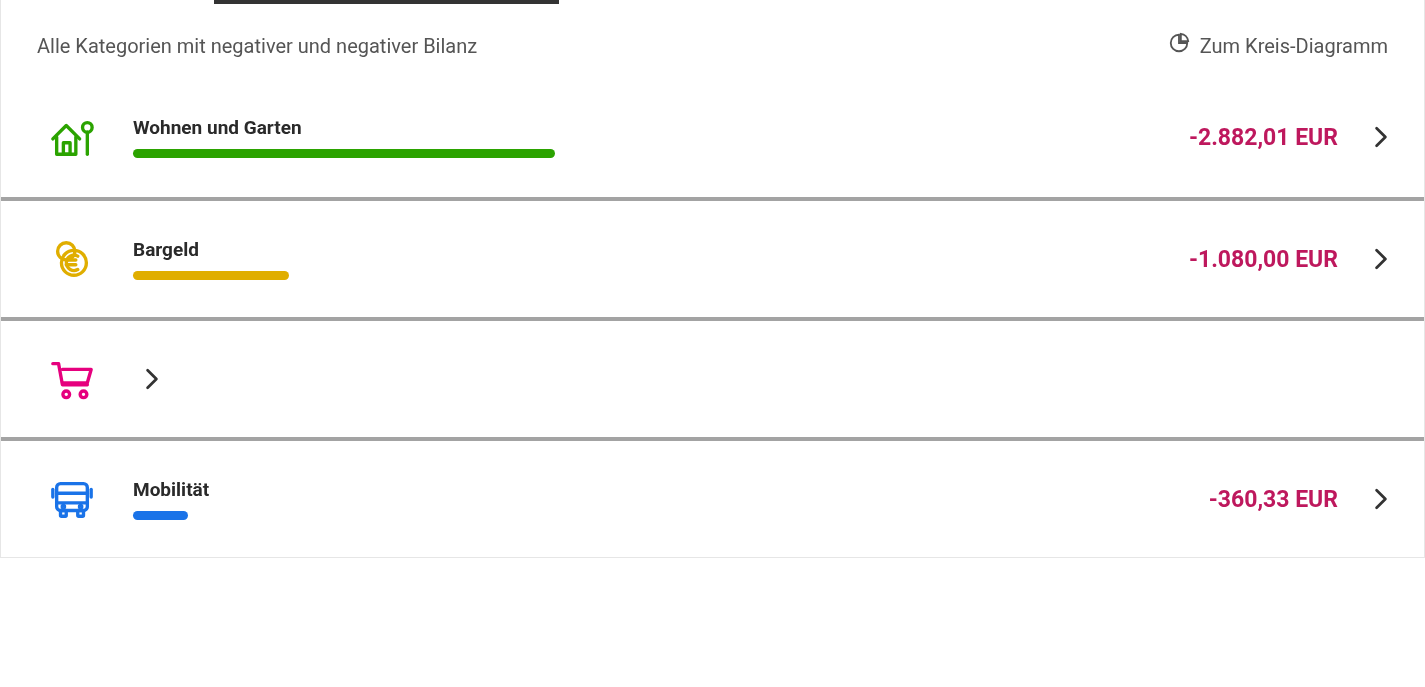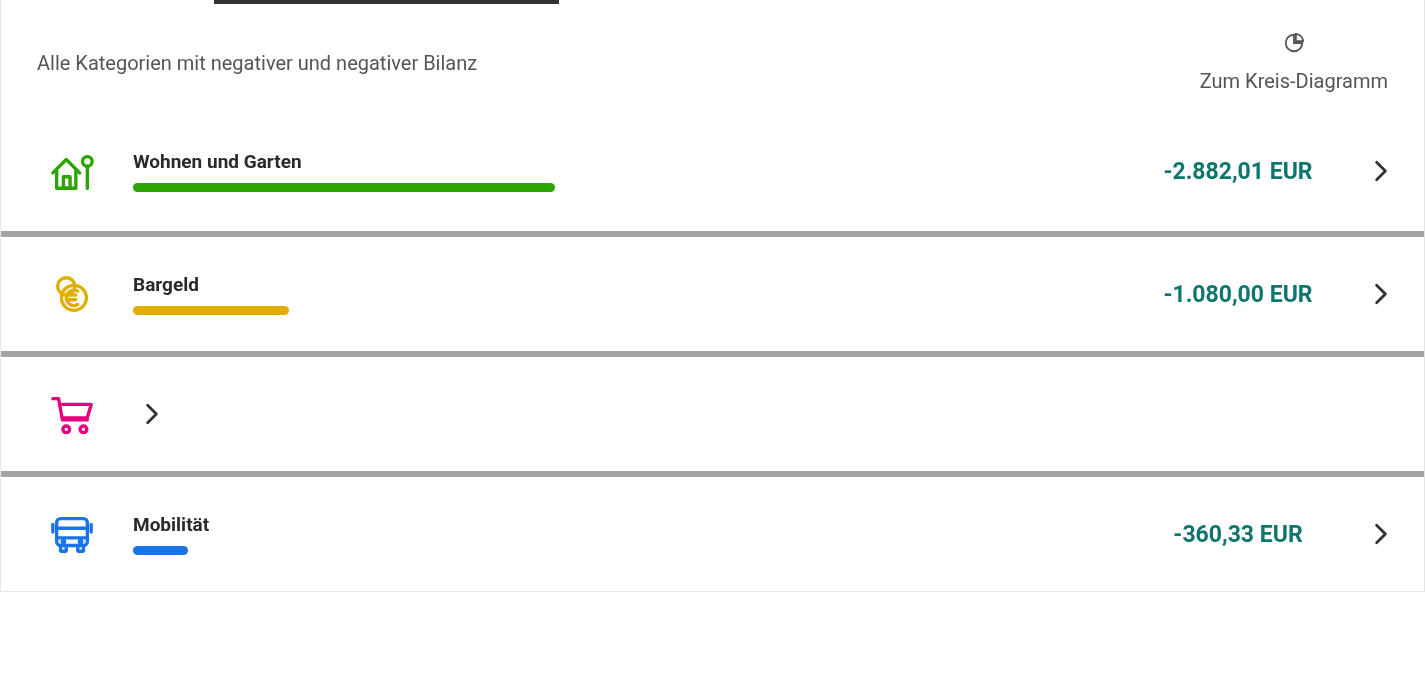--- a/index.html
+++ b/index.html
@@ -38,29 +38,28 @@
     color: #555;
     font-weight: 400;
   }
   .chart-link {
     display: flex;
     align-items: center;
     gap: 10px;
     color: #555;
     font-size: 20px;
     cursor: pointer;
-    flex-direction: column;
   }
   .chart-link svg { width: 22px; height: 22px; }
   .list { }
   .row {
     display: flex;
     align-items: center;
     padding: 22px 36px 22px 48px;
-    border-top: 6px solid #a3a3a3;
+    border-top: 4px solid #a3a3a3;
     cursor: pointer;
     min-height: 120px;
   }
   .row:first-child { border-top: none; }
   .icon-cell {
     width: 60px;
     flex-shrink: 0;
     display: flex;
     align-items: center;
     justify-content: flex-start;
@@ -83,24 +82,24 @@
     height: 9px;
     width: 100%;
     position: relative;
   }
   .bar-fill {
     height: 9px;
     border-radius: 5px;
   }
   .amount-cell {
     flex-shrink: 0;
-    text-align: center;
+    text-align: right;
     font-size: 23px;
     font-weight: 700;
-    color: #0f766e;
+    color: #be185d;
     min-width: 200px;
   }
   .chevron-cell {
     flex-shrink: 0;
     width: 50px;
     display: flex;
     align-items: center;
     justify-content: flex-end;
   }
   .chevron-cell svg { width: 14px; height: 22px; stroke: #333; }

